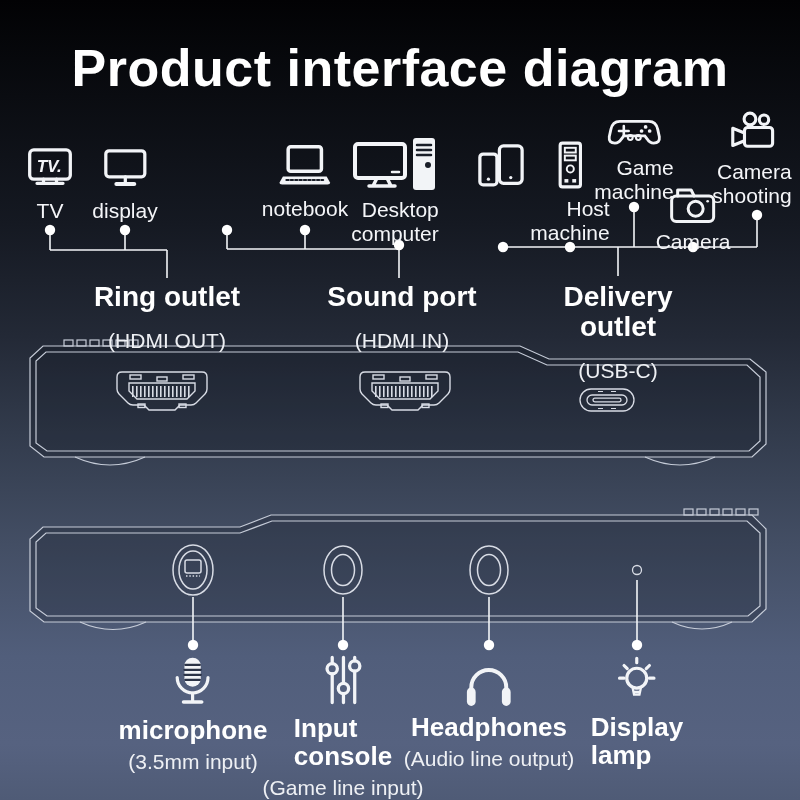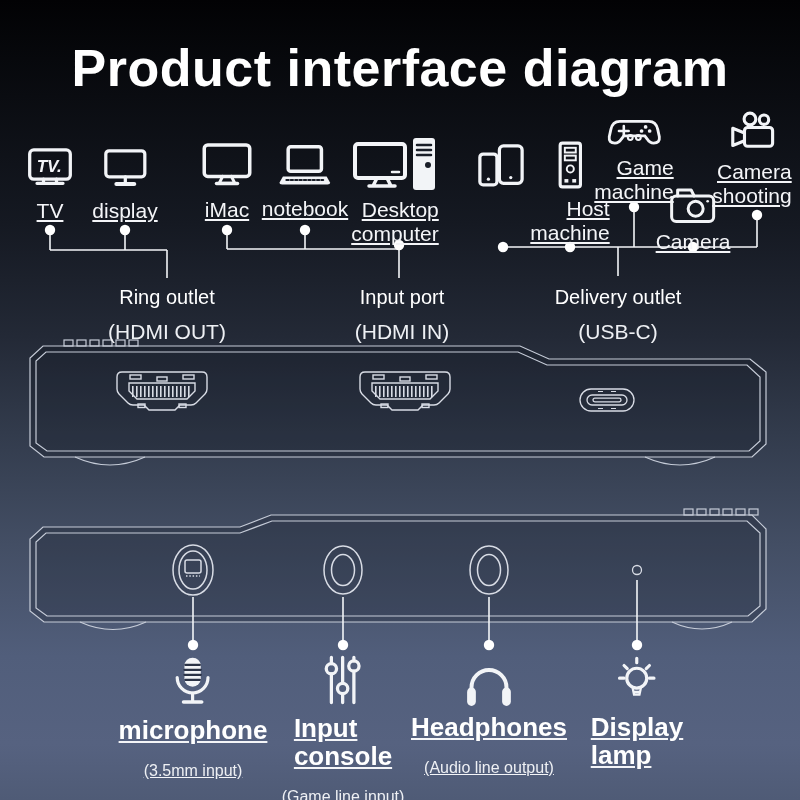--- a/index.html
+++ b/index.html
@@ -8,29 +8,29 @@
     font-family:"Liberation Sans","DejaVu Sans",sans-serif;color:#f4f5f8;
     background:linear-gradient(180deg,#020204 0%,#0a0c11 12%,#151922 28%,#232936 42%,#323b4c 54%,#434e64 68%,#515e7b 82%,#566280 93%,#4f5b76 100%);
   }
   .title{
     position:absolute;top:38px;left:0;width:100%;text-align:center;
     font-size:52px;font-weight:bold;letter-spacing:.5px;color:#fff;
   }
   .overlay{position:absolute;left:0;top:0;}
   .item{
     position:absolute;transform:translateX(-50%);
-    display:flex;flex-direction:column;align-items:center;gap:4px;text-decoration:underline;
+    display:flex;flex-direction:column;align-items:center;gap:4px;
   }
   .item .lbl{font-size:21px;line-height:24px;white-space:pre-line;text-align:right;color:#f4f5f8;}
   .icn{display:block;}
   .portlabel{position:absolute;transform:translateX(-50%);text-align:center;}
-  .portlabel .t{font-size:20px;font-weight:normal;line-height:30px;color:#fff;white-space:pre-line;}
-  .portlabel .s{font-size:21px;margin-top:8px;color:#eef0f4;}
+  .portlabel .t{font-size:28px;font-weight:bold;line-height:30px;color:#fff;white-space:pre-line;}
+  .portlabel .s{font-size:21px;margin-top:17px;color:#eef0f4;}
   .bottomlabel .t{font-size:26px;font-weight:bold;line-height:28px;white-space:pre-line;color:#fff;}
-  .bottomlabel .s{font-size:16px;margin-top:14px;text-align:center;color:#eef0f4;}
+  .bottomlabel .s{font-size:21px;margin-top:2px;text-align:center;color:#eef0f4;}
 </style>
 </head>
 <body>
 
 <div class="stage">
 
   <div class="title">Product interface diagram</div>
 
   <svg class="overlay" width="800" height="800" viewBox="0 0 800 800">
     <defs>
@@ -145,28 +145,20 @@
 
   <div class="item" style="left:125px;top:139px">
     <svg class="icn" width="52" height="56" viewBox="0 0 64 64" fill="none" stroke="#f2f4f7" stroke-width="4" stroke-linecap="round">
       <rect x="8" y="12" width="48" height="32" rx="4"></rect>
       <path d="M32,44 v7"></path>
       <path d="M21,53 h22" stroke-width="5"></path>
     </svg>
     <div class="lbl">display</div>
   </div>
 
-  <div class="item" style="left:227px;top:136px">
-    <svg class="icn" width="56" height="58" viewBox="0 0 64 64" fill="none" stroke="#f2f4f7" stroke-width="4" stroke-linecap="round">
-      <rect x="6" y="9" width="52" height="36" rx="4"></rect>
-      <path d="M27,45 l-4,8 h18 l-4,-8" stroke-width="3.5"></path>
-      <path d="M20,53 h24"></path>
-    </svg>
-    <div class="lbl">iMac</div>
-  </div>
 
   <div class="item" style="left:395px;top:134px">
     <svg class="icn" width="88" height="60" viewBox="0 0 88 60" fill="none" stroke="#f2f4f7" stroke-width="4" stroke-linecap="round">
       <rect x="4" y="10" width="50" height="34" rx="3"></rect>
       <path d="M41,38 h7" stroke-width="2.5"></path>
       <path d="M26,44 l-4,8 M36,44 l4,8 M18,52 h26" stroke-width="3.5"></path>
       <rect x="62" y="4" width="22" height="52" rx="3" fill="#f2f4f7" stroke="none"></rect>
       <path d="M66,11 h14 M66,16 h14 M66,21 h14" stroke="#1a1f29" stroke-width="2.5"></path>
       <circle cx="77" cy="31" r="3" fill="#1a1f29" stroke="none"></circle>
     </svg>
@@ -238,21 +230,21 @@
     </svg>
     <div class="lbl">Camera
 shooting</div>
   </div>
 
   <div class="portlabel" style="left:167px;top:282px">
     <div class="t">Ring outlet</div>
     <div class="s">(HDMI OUT)</div>
   </div>
   <div class="portlabel" style="left:402px;top:282px">
-    <div class="t">Input port</div>
+    <div class="t">Sound port</div>
     <div class="s">(HDMI IN)</div>
   </div>
   <div class="portlabel" style="left:618px;top:282px">
     <div class="t">Delivery outlet</div>
     <div class="s">(USB-C)</div>
   </div>
 
   <div class="item bottomlabel" style="left:193px;top:654px">
     <svg class="icn" width="58" height="58" viewBox="0 0 64 64" fill="none" stroke="#f2f4f7" stroke-width="3.5" stroke-linecap="round">
       <rect x="23" y="4" width="18" height="32" rx="9" fill="#f2f4f7" stroke="none"></rect>

